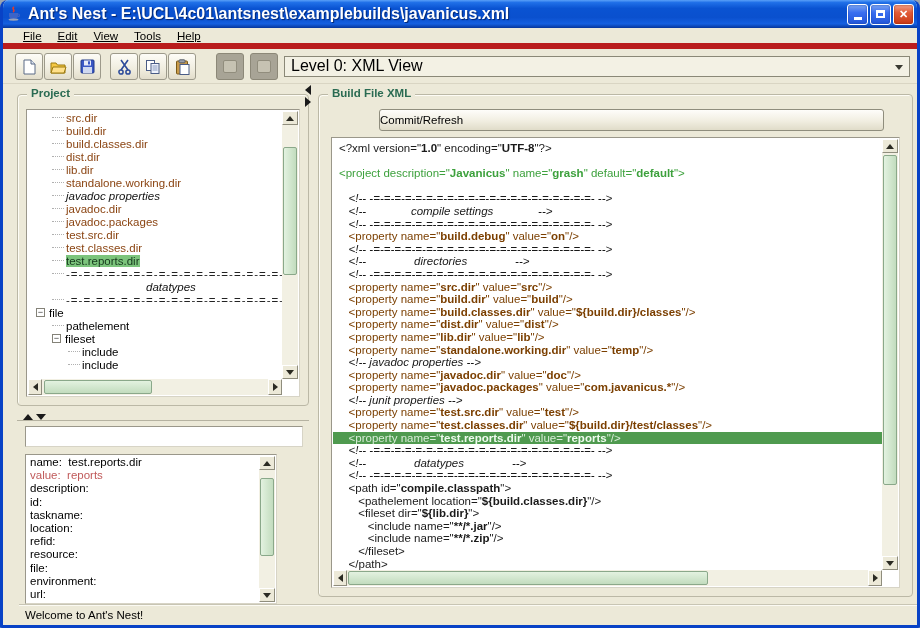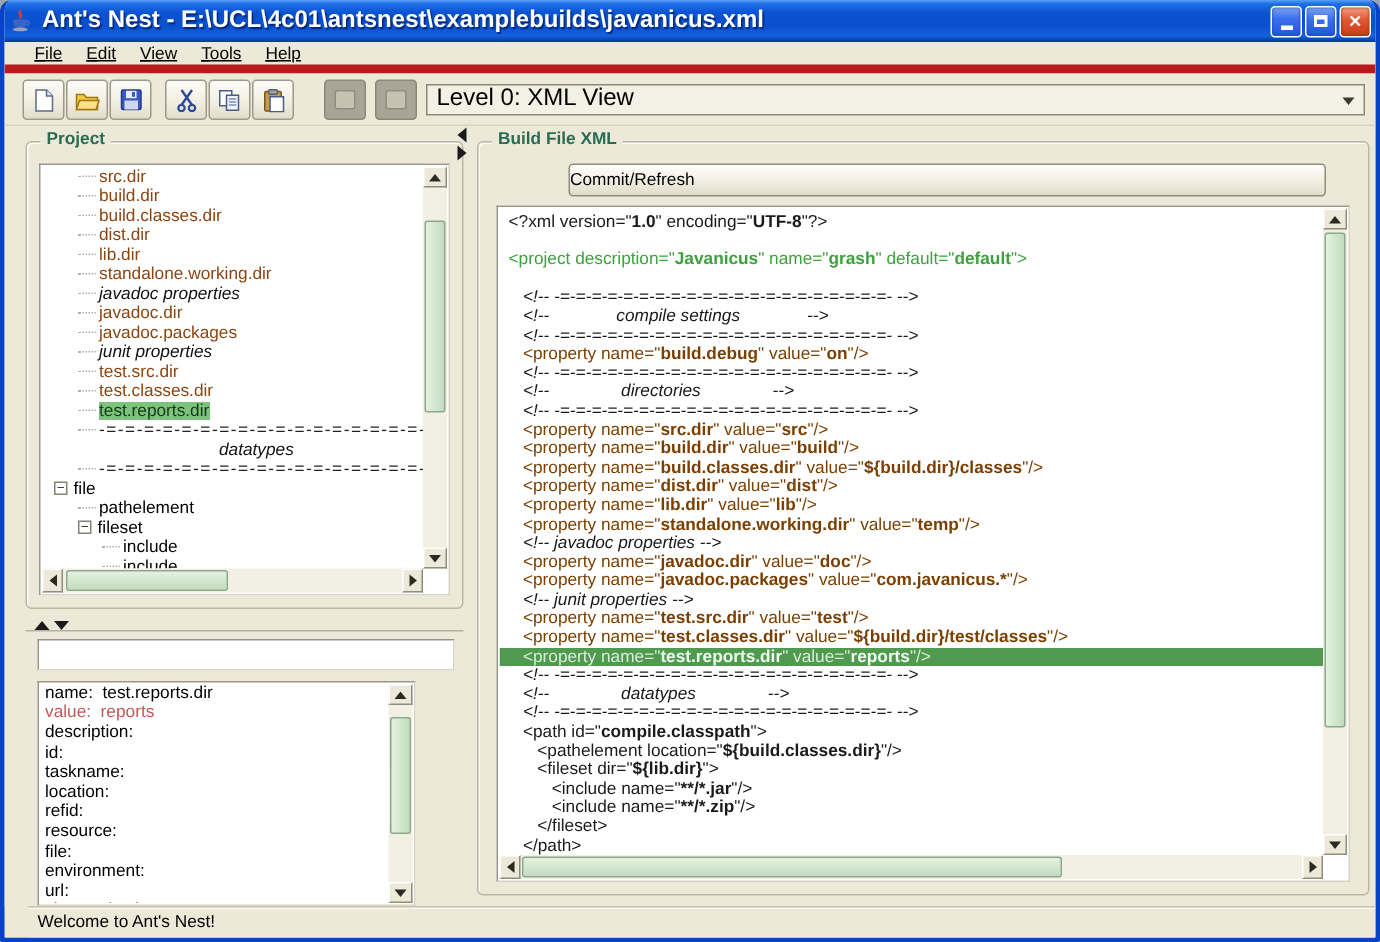--- a/index.html
+++ b/index.html
@@ -216,24 +216,20 @@
               <div class="stub"></div>
               <span class="tree-label comment">javadoc properties</span>
             </div>
             <div class="tree-row" style="padding-left: 24px;">
               <div class="stub"></div>
               <span class="tree-label attr">javadoc.dir</span>
             </div>
             <div class="tree-row" style="padding-left: 24px;">
               <div class="stub"></div>
               <span class="tree-label attr">javadoc.packages</span>
-            </div>
-            <div class="tree-row" style="padding-left: 24px;">
-              <div class="stub"></div>
-              <span class="tree-label comment">junit properties</span>
             </div>
             <div class="tree-row" style="padding-left: 24px;">
               <div class="stub"></div>
               <span class="tree-label attr">test.src.dir</span>
             </div>
             <div class="tree-row" style="padding-left: 24px;">
               <div class="stub"></div>
               <span class="tree-label attr">test.classes.dir</span>
             </div>
             <div class="tree-row" style="padding-left: 24px;">

